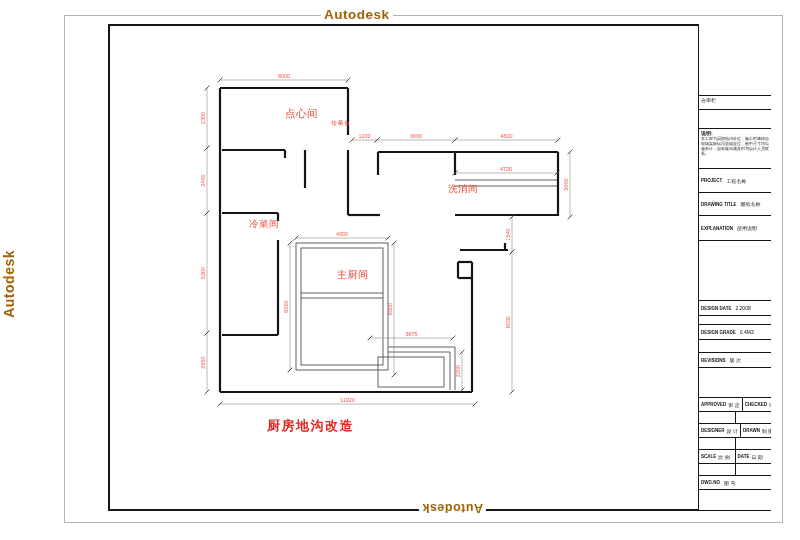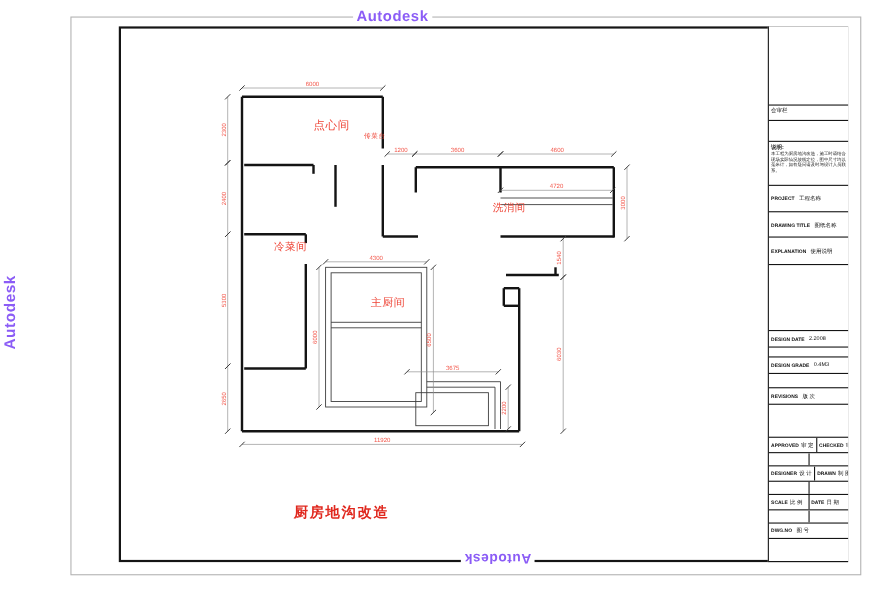--- a/index.html
+++ b/index.html
@@ -20,28 +20,28 @@
   .tb-label{font-size:5px;padding:1px 2px;}
   .tb-notes .nh{font-size:5px;font-weight:bold;display:block;padding:1px 2px 0 2px;}
   .tb-notes .nb{font-size:4px;line-height:5px;padding:0 2px;display:block;color:#222;}
   .tb-field{display:flex;align-items:center;gap:4px;padding:0 2px;}
   .tb-en{font-size:4.5px;font-weight:bold;white-space:nowrap;}
   .tb-cn{font-size:5px;white-space:nowrap;}
   .tb-pair{display:flex;}
   .tb-cell{flex:1;display:flex;align-items:center;gap:2px;padding:0 2px;box-sizing:border-box;}
   .tb-cell+.tb-cell{border-left:1px solid #151515;}
   
-  .wm{position:absolute;font-weight:bold;color:#8b5cf6;letter-spacing:0.5px;
+  .wm{position:absolute;font-weight:bold;color:#a16207;letter-spacing:0.5px;
       font-family:"Liberation Sans",sans-serif;}
   .wm-top{left:321px;top:7px;font-size:13.5px;background:#fff;padding:0 3px;z-index:5;}
   .wm-left{left:1px;top:250px;font-size:14px;writing-mode:vertical-rl;transform:rotate(180deg);}
   .wm-bottom{left:419px;top:501px;font-size:12.5px;transform:rotate(180deg);
              background:#fff;padding:0 3px;z-index:5;}
   
-  .plan-title{position:absolute;left:267px;top:457px;font-size:13px;font-weight:600;
+  .plan-title{position:absolute;left:267px;top:417px;font-size:13px;font-weight:600;
               letter-spacing:1.5px;color:#e0281e;font-family:"DejaVu Serif",serif;}
   #plan-svg{position:absolute;left:0;top:0;z-index:2;}
 </style>
 </head>
 <body>
 
 <div id="canvas">
 
   <div class="paper"></div>
   <div class="frame"></div>

